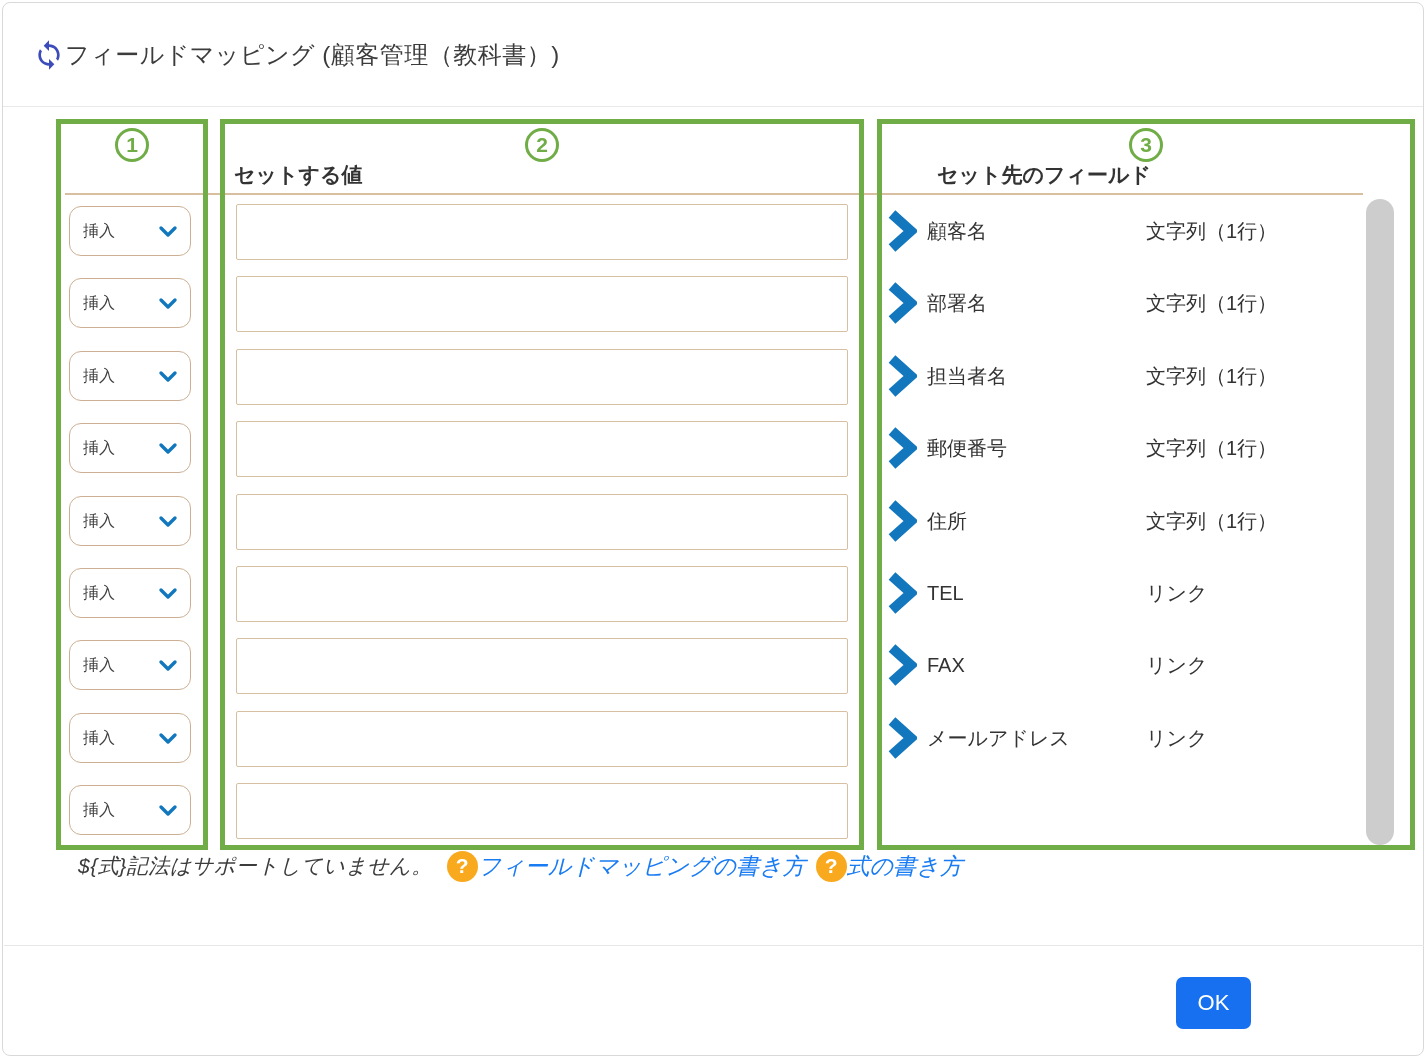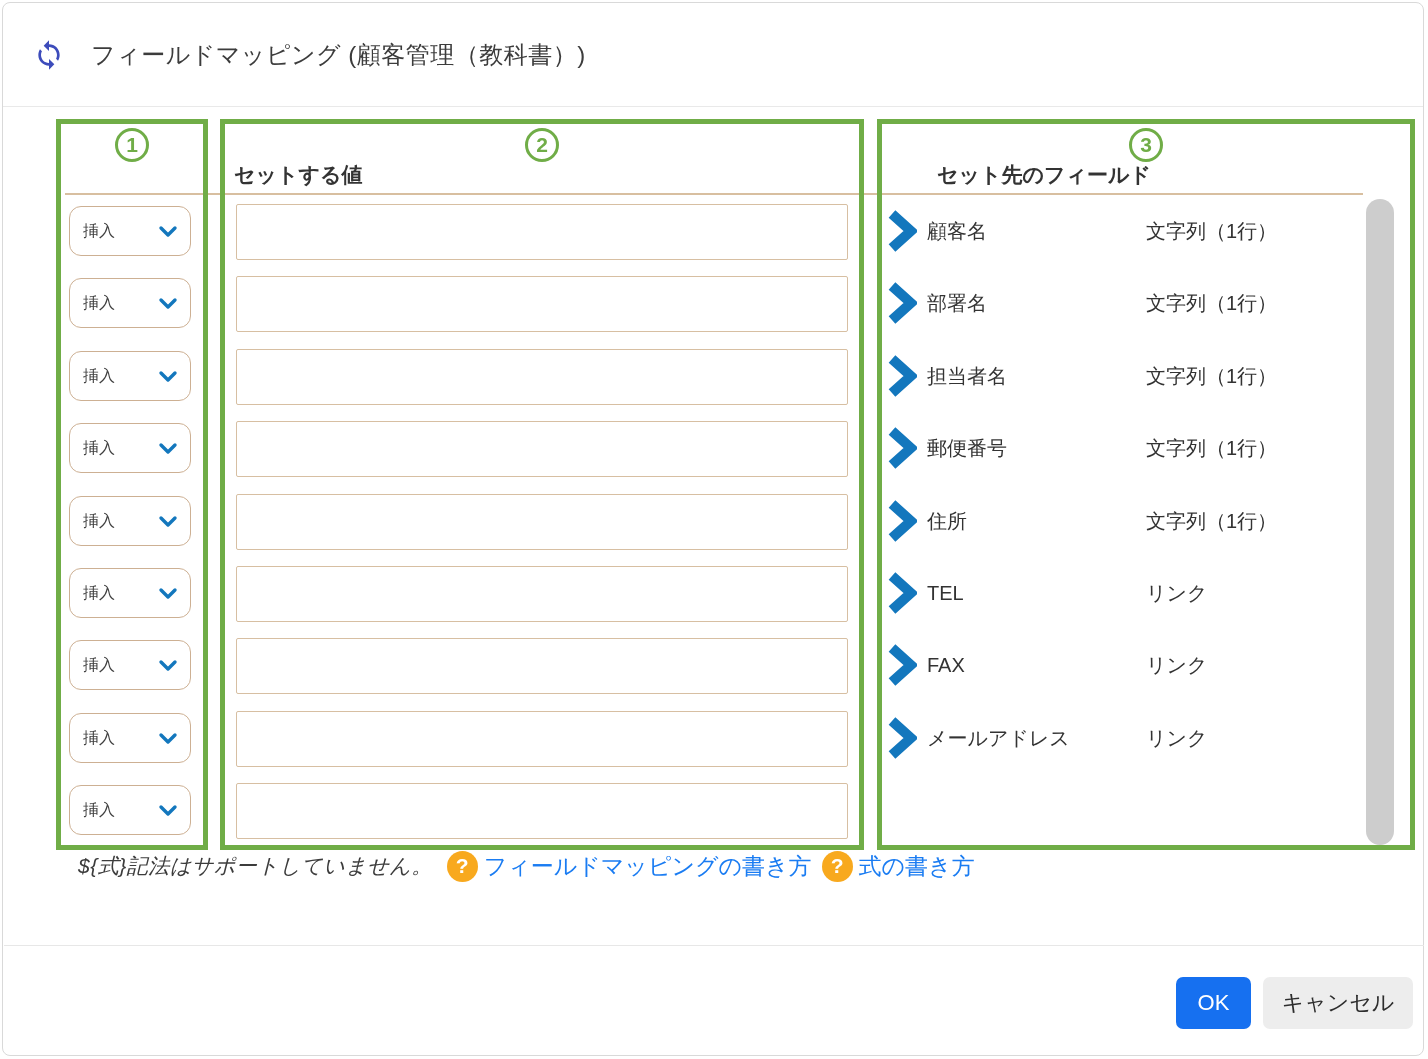--- a/index.html
+++ b/index.html
@@ -9,21 +9,21 @@
 
   
   .dialog { position:absolute; left:2px; top:2px; width:1422px; height:1054px;
     background:#fff; border:1px solid #d9d9d9; border-radius:8px; }
 
   
   .titlebar { position:absolute; left:0; top:0; width:100%; height:104px;
     display:flex; align-items:center; padding-left:30px;
     border-bottom:1px solid #e9e9e9; }
   .sync-icon { width:32px; height:32px; flex:0 0 auto; }
-  .title-text { margin-left:26px; font-size:24px; color:#3c3c3c; letter-spacing:.5px; }
+  .title-text { font-size:24px; color:#3c3c3c; letter-spacing:.5px; }
 
   
   .hdr { position:absolute; font-size:21px; font-weight:700; color:#333; }
   .hdr-values { left:231px; top:158px; }
   .hdr-fields { left:934px; top:158px; }
   .tan-divider { position:absolute; left:62px; top:190px; width:1298px; height:2px;
     background:#d8bfa0; }
 
   
   .abox { position:absolute; border:5px solid #70ad47; }
@@ -68,21 +68,21 @@
 
   
   .note-row { position:absolute; left:75px; top:846px; height:34px;
     display:flex; align-items:center; }
   .note-text { font-style:italic; font-size:21px; color:#3c3c3c; letter-spacing:.5px; }
   .help-group { display:flex; align-items:center; margin-left:14px; cursor:pointer; }
   .help-group + .help-group { margin-left:10px; }
   .q-icon { width:31px; height:31px; border-radius:50%; background:#f8a91e;
     color:#fff; font-weight:700; font-size:21px;
     display:flex; align-items:center; justify-content:center; flex:0 0 auto; }
-  .help-link { font-size:23px; color:#1a7cf2; margin-left:6px; text-decoration:none; }
+  .help-link { font-size:23px; color:#1a7cf2; margin-left:0; text-decoration:none;font-style:italic; }
 
   
   .footer-divider { position:absolute; left:1px; top:942px; width:1420px;
     height:1px; background:#e7e7e7; }
   .btn { position:absolute; top:974px; height:52px; border:none; border-radius:7px;
     font-size:22px; cursor:pointer;
     font-family:"Liberation Sans","DejaVu Sans",sans-serif;margin-left:26px; }
   .btn-ok { left:1147px; width:75px; background:#1670f0; color:#fff; }
   .btn-cancel { left:1234px; width:150px; background:#ededed; color:#2d2d2d; }
 </style>
@@ -244,16 +244,15 @@
         <a class="help-link" href="#">フィールドマッピングの書き方</a>
       </span>
       <span class="help-group">
         <span class="q-icon">?</span>
         <a class="help-link" href="#">式の書き方</a>
       </span>
     </div>
 
     <div class="footer-divider"></div>
     <button class="btn btn-ok">OK</button>
-    <button class="btn btn-cancel">キャンセル</button>
 
   </div>
 </div>
 
 </body></html>

